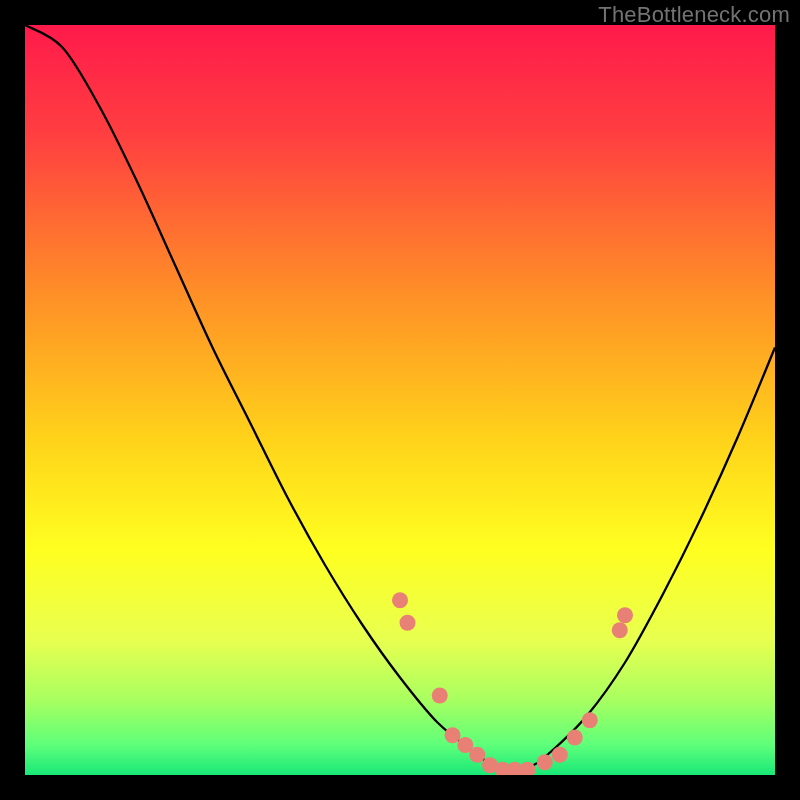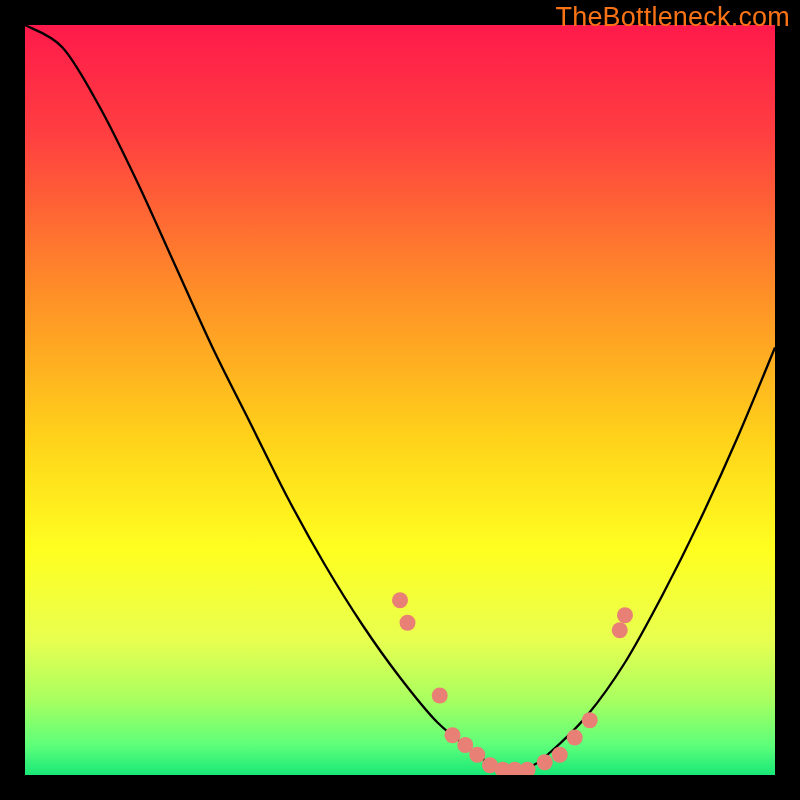--- a/index.html
+++ b/index.html
@@ -31,22 +31,22 @@
     position: absolute;
     top: 0;
     left: 0;
     width: 100%;
     height: 100%;
   }
   .watermark {
     position: absolute;
     top: 2px;
     right: 10px;
-    color: #f97316;
-    font-size: 27px;
+    color: #737373;
+    font-size: 22px;
     font-weight: 500;
     letter-spacing: 0.2px;
     z-index: 10;
   }
   svg.curve {
     position: absolute;
     top: 0;
     left: 0;
     width: 100%;
     height: 100%;

